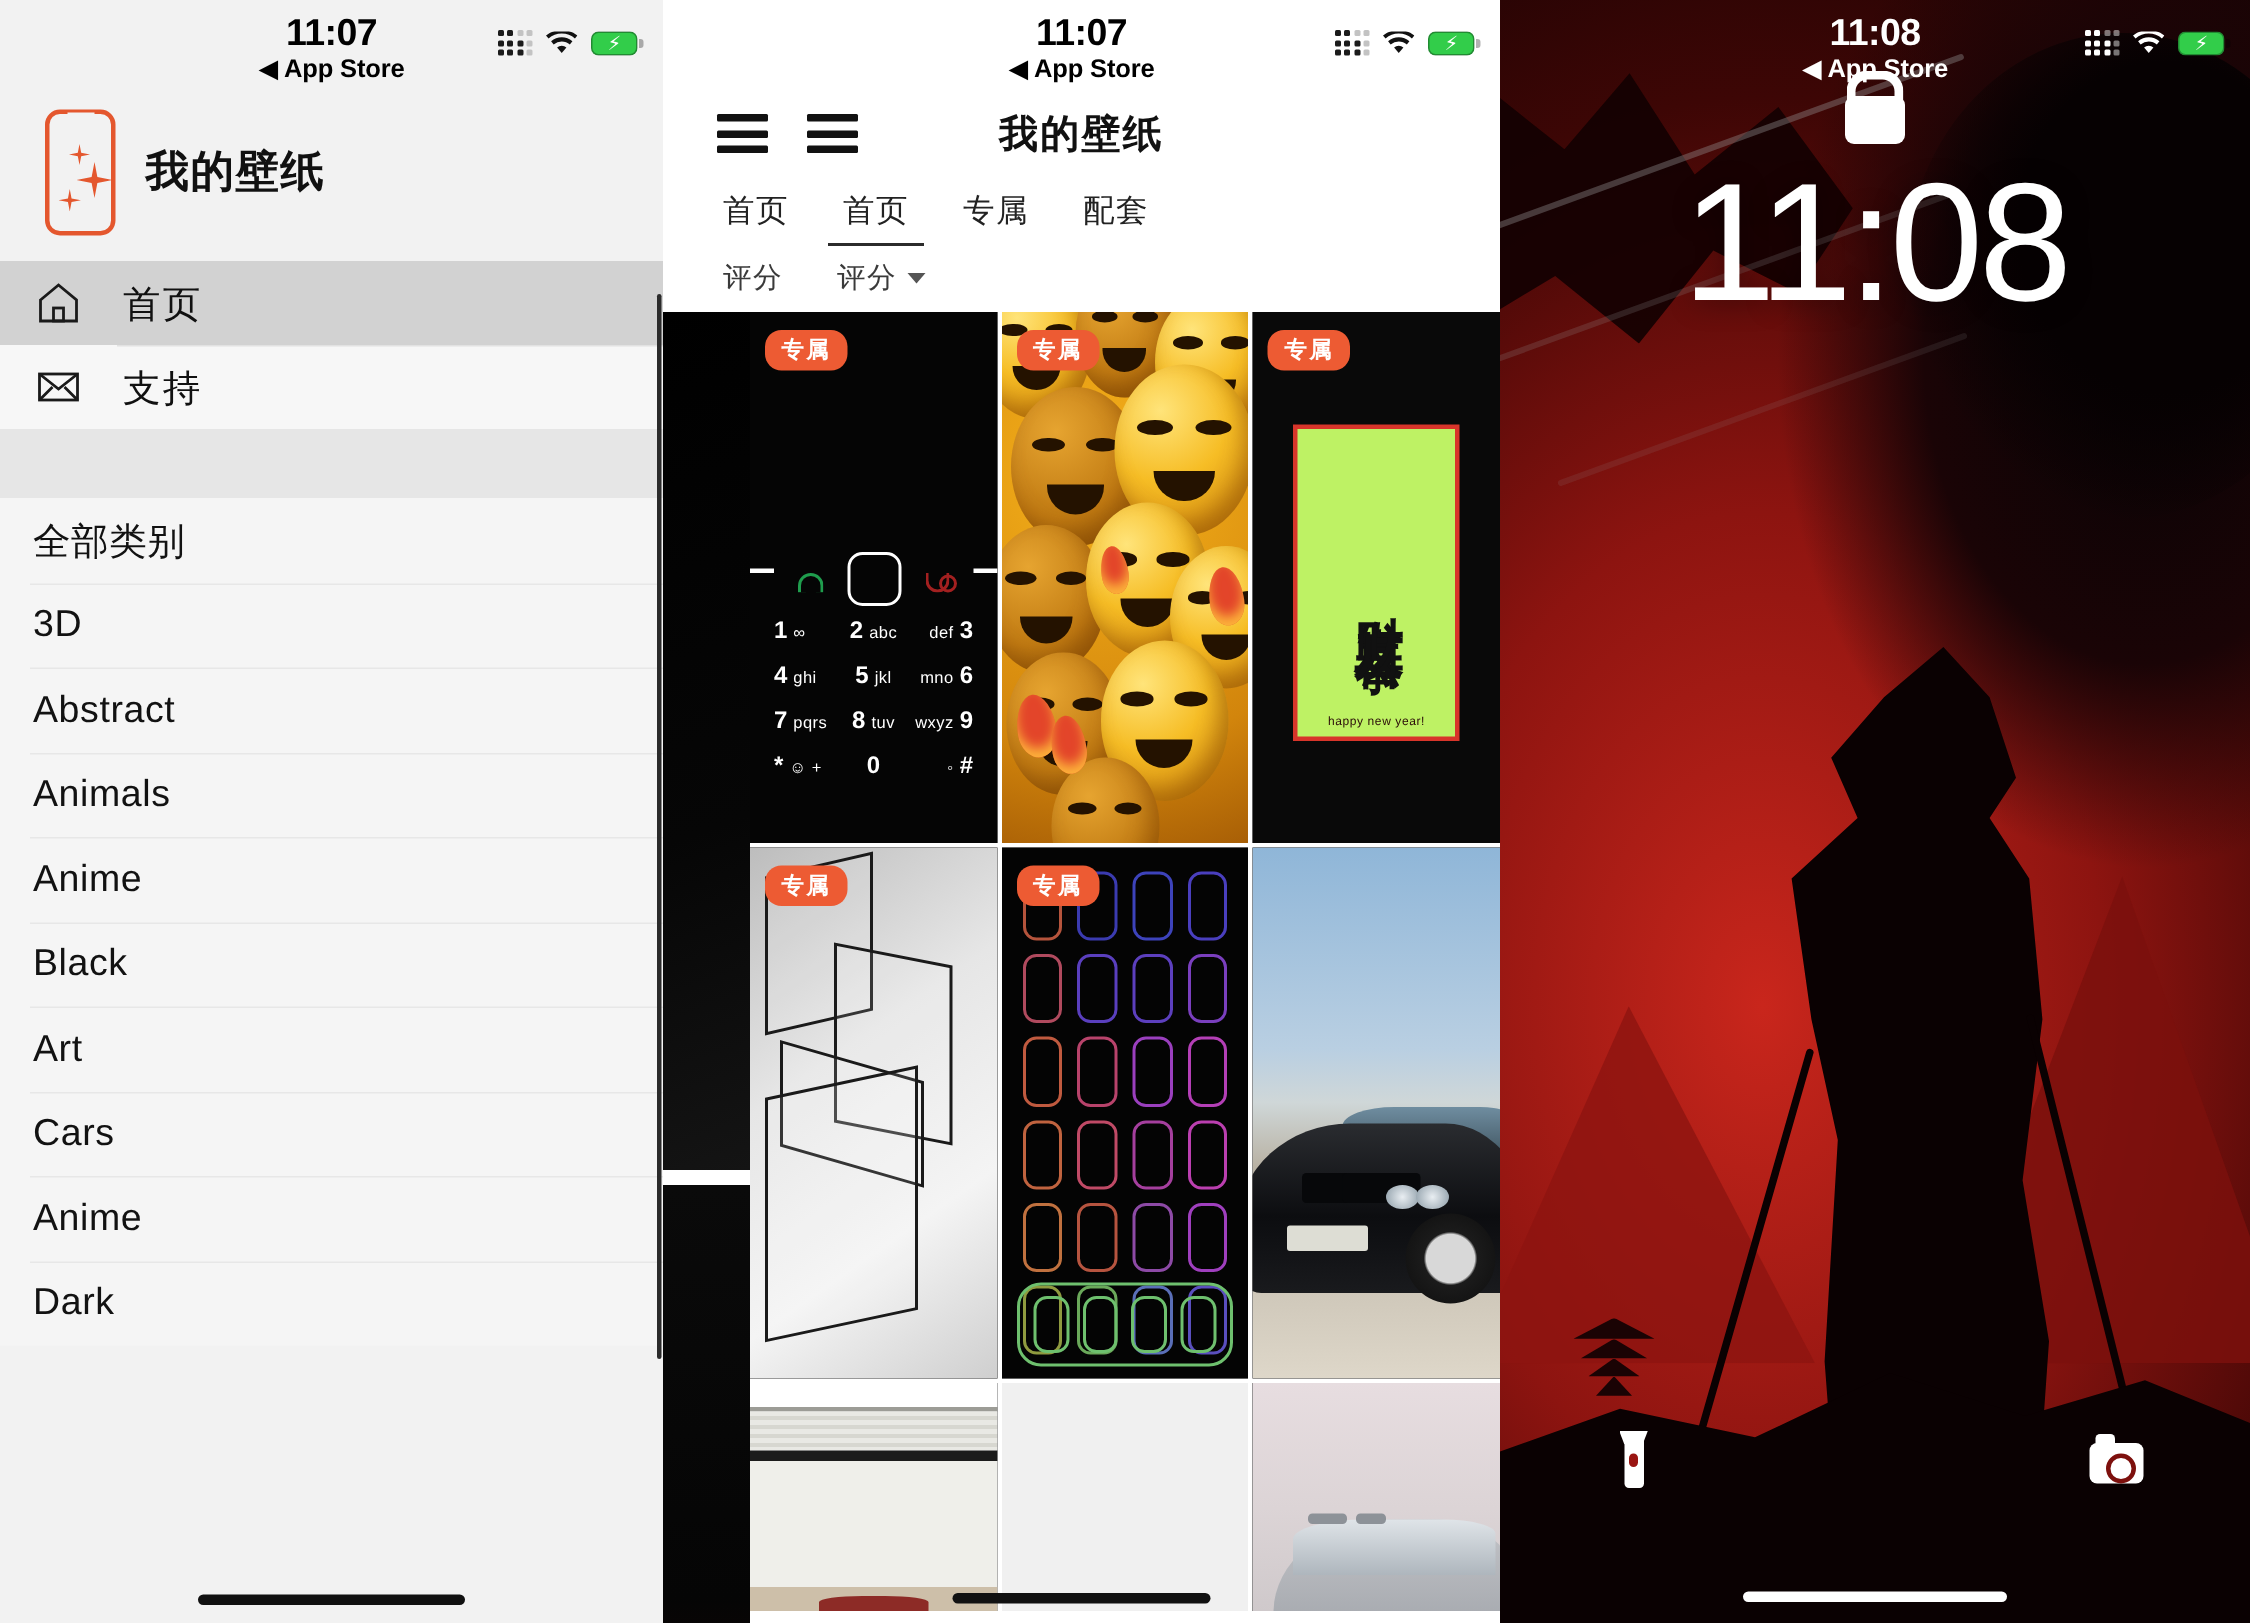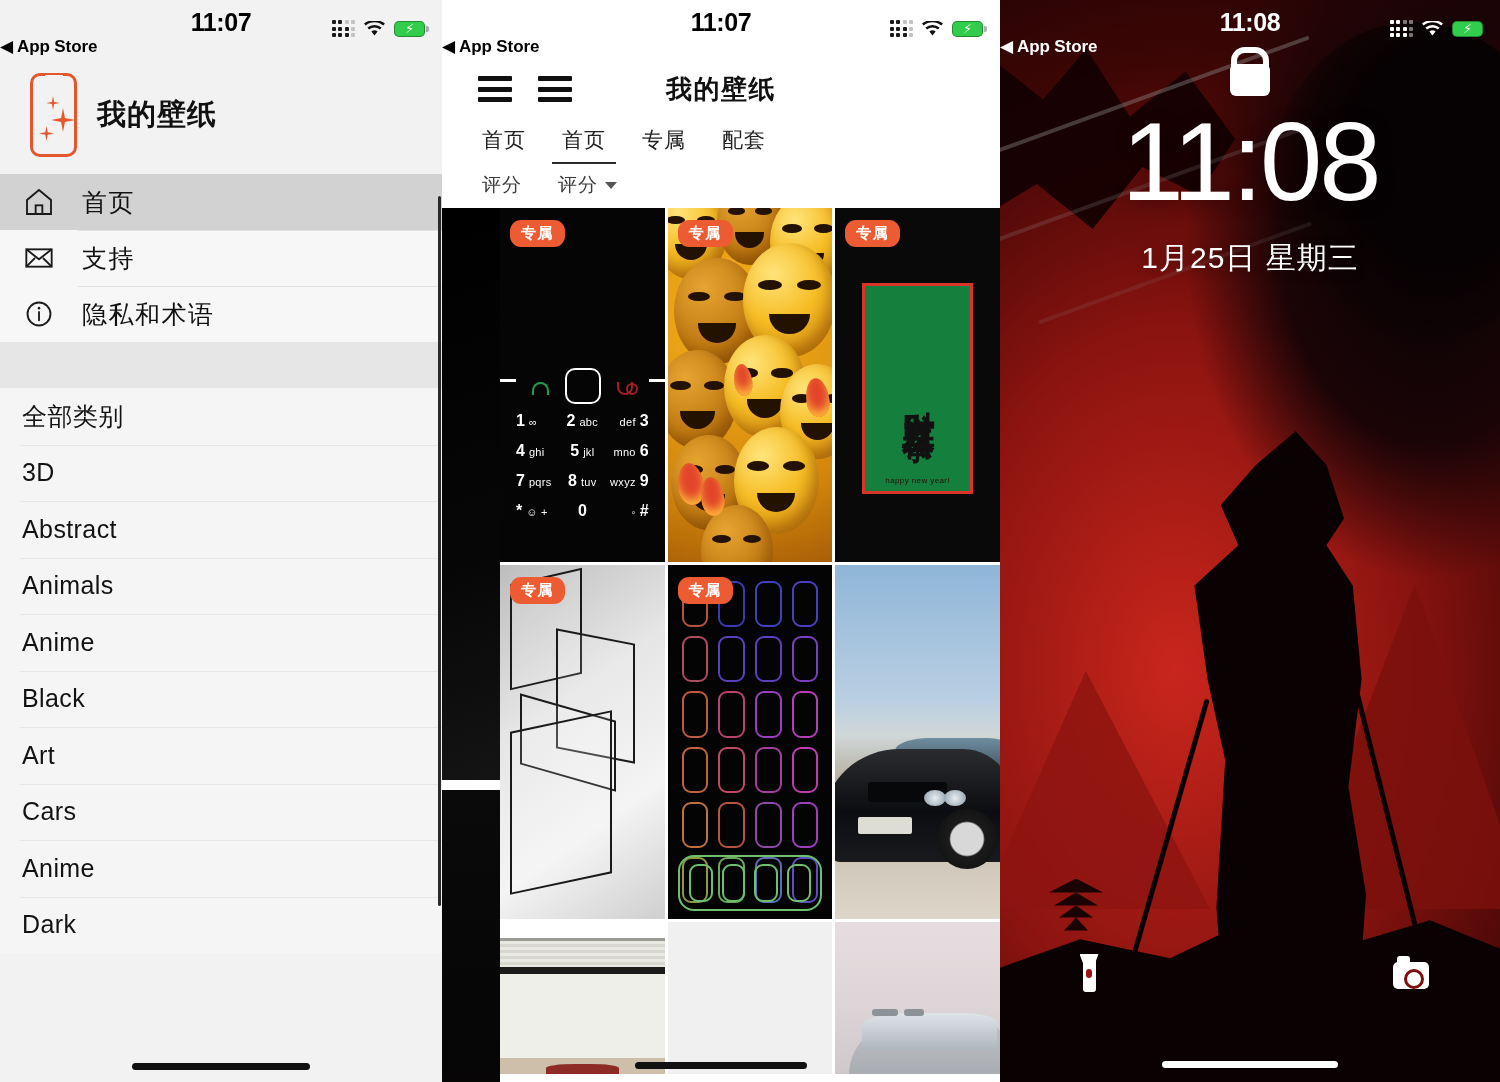--- a/index.html
+++ b/index.html
@@ -5,21 +5,21 @@
   * { margin:0; padding:0; box-sizing:border-box; }
   html,body { width:1500px; height:1082px; overflow:hidden; background:#000; }
   body { font-family:"Liberation Sans","DejaVu Sans",sans-serif; }
 
   .screens { display:flex; width:1500px; height:1082px; }
 
   
   .statusbar { position:relative; height:58px; flex:0 0 auto; }
   .sb-time { position:absolute; top:8px; left:0; right:0; text-align:center;
              font-size:25px; font-weight:700; letter-spacing:-0.4px; }
-  .sb-back { position:absolute; top:36px; left:0; right:0; 
+  .sb-back { position:absolute; top:36px; left:0; right:0; text-align:center;
              font-size:17px; font-weight:600; letter-spacing:-0.1px; }
   .sb-right { position:absolute; top:20px; right:17px; display:flex; align-items:center; gap:9px; }
   .sig { display:grid; grid-template-columns:repeat(4,4px); grid-template-rows:repeat(3,4px);
          gap:2.5px; align-items:end; }
   .sig i { display:block; width:4px; height:4px; border-radius:1px; background:#1b1b1b; }
   .sig i.l { background:#c3c3c3; }
   .wifi { width:21px; height:16px; position:relative; }
   .batt { width:31px; height:16px; border:1.6px solid rgba(0,0,0,.32); border-radius:5px;
           position:relative; background:#32cd4a; }
   .batt:after { content:""; position:absolute; right:-4.5px; top:4.5px; width:2.5px; height:6px;
@@ -128,21 +128,21 @@
         border-radius:50%; background:#241200; top:32%; }
   .em:before { left:16%; } .em:after { right:16%; }
   .em s { position:absolute; left:28%; right:28%; bottom:20%; height:18%;
           background:#241200; border-radius:0 0 40px 40px; text-decoration:none; }
   .em.dk { background:radial-gradient(circle at 35% 28%,#e6a430,#c07a12 60%,#8d5405); }
   .fire { position:absolute; background:#e3452a; border-radius:50% 50% 50% 50%/60% 60% 40% 40%;
           transform:rotate(-8deg); box-shadow:inset 0 -6px 8px rgba(255,190,60,.9); }
 
   
   .art-ny { position:absolute; inset:0; background:#090909; }
-  .stamp { position:absolute; left:18%; right:18%; top:22%; bottom:20%; background:#15803d;
+  .stamp { position:absolute; left:18%; right:18%; top:22%; bottom:20%; background:#bef264;
            display:flex; align-items:center; justify-content:center; flex-direction:column;
            box-shadow:0 0 0 3px #d8352a; }
   .stamp:before { content:""; position:absolute; inset:-4px;
            background:repeating-conic-gradient(from 0deg,#d8352a 0 25%,transparent 0 50%) 0 0/8px 8px;
            z-index:-1; }
   .stamp-txt { writing-mode:vertical-rl; font-size:33px; font-weight:700; color:#111;
                line-height:1.02; letter-spacing:-3px; transform:scaleY(1.25) rotate(0deg);
                font-family:"Liberation Serif",serif; }
   .stamp-sub { position:absolute; bottom:6px; left:0; right:0; text-align:center;
                font-size:8px; color:#2a0b08; letter-spacing:.4px; }
@@ -314,30 +314,20 @@
         <span class="nav-label">首页</span>
       </div>
       <div class="nav-item">
         <span class="nav-ico">
           <svg width="32" height="32" viewBox="0 0 24 24" fill="none" stroke="#1a1a1a" stroke-width="1.4">
               <rect x="2.5" y="5.5" width="19" height="13"></rect>
               <path d="M2.5 5.5L12 13l9.5-7.5M2.5 18.5L9 12M21.5 18.5L15 12"></path>
             </svg>
         </span>
         <span class="nav-label">支持</span>
-      </div>
-      <div class="nav-item">
-        <span class="nav-ico">
-          <svg width="32" height="32" viewBox="0 0 24 24" fill="none" stroke="#1a1a1a" stroke-width="1.4">
-              <circle cx="12" cy="12" r="8.6"></circle>
-              <path d="M12 10.5v6.2" stroke-linecap="round"></path>
-              <circle cx="12" cy="7.6" r=".95" fill="#1a1a1a" stroke="none"></circle>
-            </svg>
-        </span>
-        <span class="nav-label">隐私和术语</span>
       </div>
     </div>
 
     <div class="nav-gap"></div>
 
     <div class="cats">
       <div class="cat">全部类别</div>
       <div class="cat">3D</div>
       <div class="cat">Abstract</div>
       <div class="cat">Animals</div>
@@ -678,21 +668,20 @@
             </svg>
         </span>
         <span class="batt">
             <span class="bolt">⚡</span>
           </span>
       </div>
     </div>
 
     <span class="lock-glyph"></span>
     <div class="lk-time">11:08</div>
-    <div class="lk-date">1月25日 星期三</div>
 
     <div class="lk-btn lk-flash">
       <span class="torch"></span>
     </div>
     <div class="lk-btn lk-cam">
       <span class="cam"></span>
     </div>
 
     <div class="lk-home"></div>
   </div>

